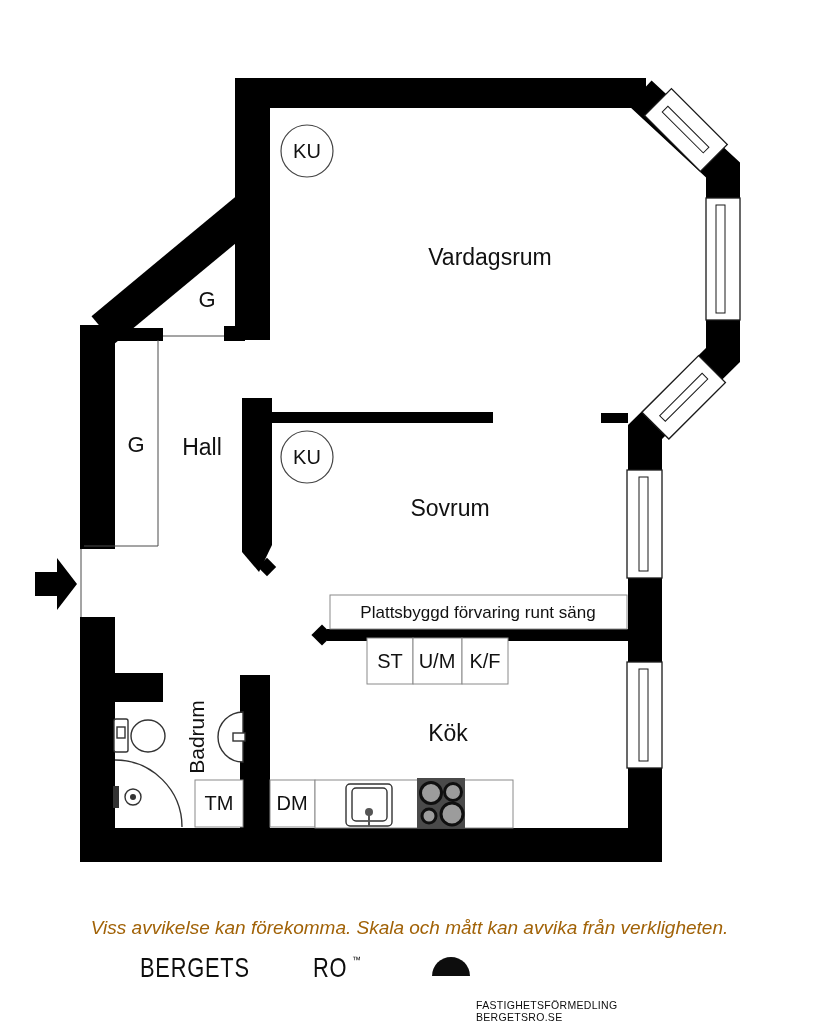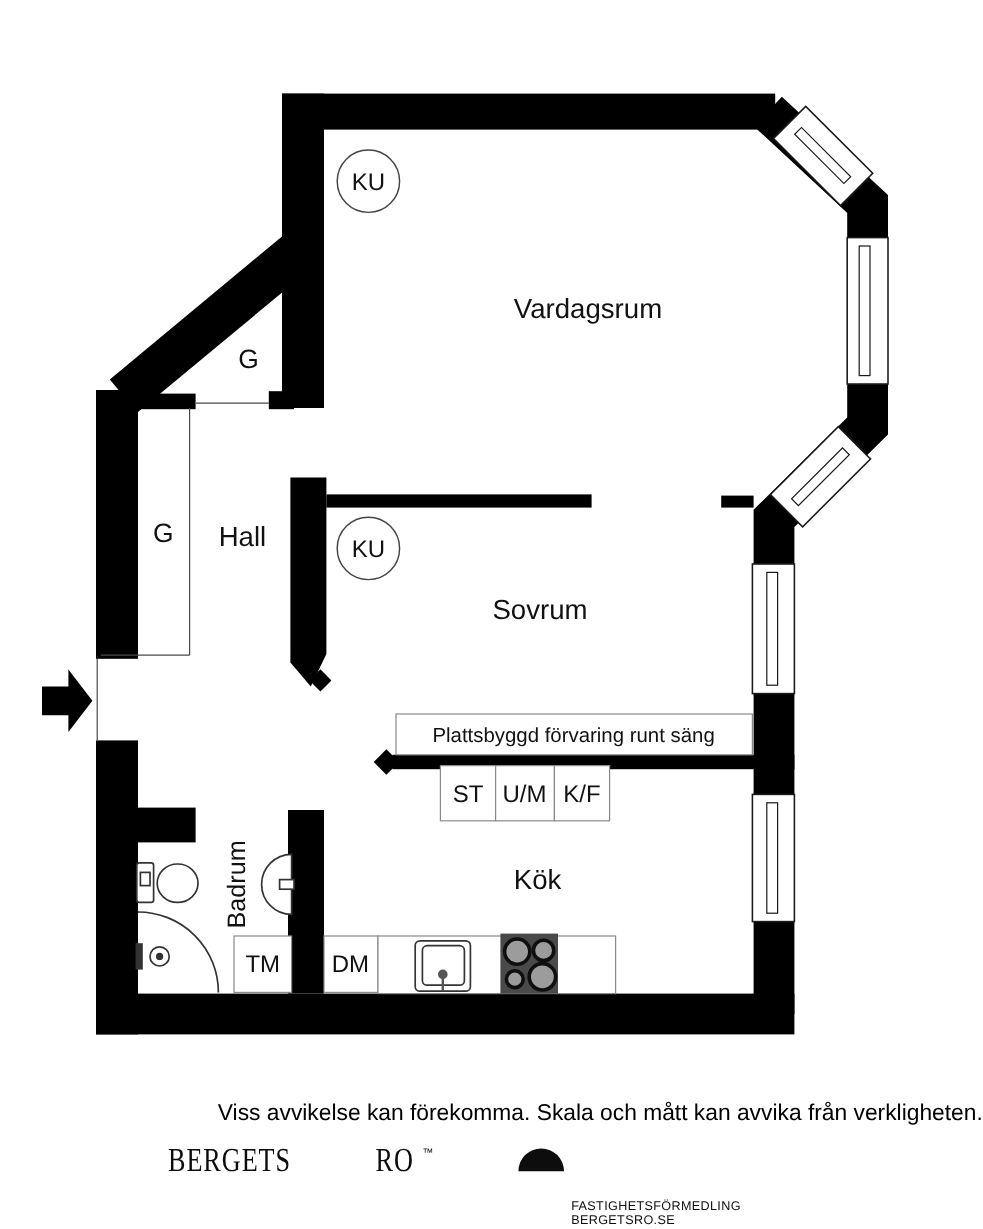--- a/index.html
+++ b/index.html
@@ -12,22 +12,22 @@
   .closet-label{font-size:22px;}
   .storage-label{font-size:17px;}
   .wall{fill:#000;}
   .wallstroke{stroke:#000;fill:none;}
   .thinline{stroke:#4a4a4a;stroke-width:1;fill:none;}
   .box{fill:#fff;stroke:#8a8a8a;stroke-width:1;}
   .win{fill:#fff;stroke:#1a1a1a;stroke-width:1.3;}
   .glz{fill:#fff;stroke:#1a1a1a;stroke-width:1;}
   .fixture{fill:#fff;stroke:#333;stroke-width:1.4;}
   .fixline{stroke:#333;stroke-width:1.4;fill:none;}
-  .footer-disclaimer{position:absolute;left:0;top:917px;width:819px;text-align:right;font-size:19px;color:#000000;}
-  .brand{position:absolute;top:952px;font-size:28px;color:#0d0d0d;white-space:nowrap;font-family:Liberation Serif, serif;}
+  .footer-disclaimer{position:absolute;left:0;top:917px;width:819px;text-align:center;font-size:19px;color:#a16207;font-style:italic;}
+  .brand{position:absolute;top:952px;font-size:28px;color:#0d0d0d;white-space:nowrap;}
   .condensed{display:inline-block;transform:scaleX(0.78);transform-origin:left top;letter-spacing:1px;}
   .tm{position:absolute;left:352px;top:955px;font-size:9px;color:#0d0d0d;}
   .logo-half{position:absolute;left:432px;top:957px;width:38px;height:19px;background:#0d0d0d;border-radius:19px 19px 0 0;}
   .agency{position:absolute;left:476px;top:955px;font-size:10.5px;line-height:12px;letter-spacing:0.3px;color:#0d0d0d;white-space:nowrap;margin-top:44px;}
 </style>
 </head>
 <body>
 
 <div class="stage">
 

